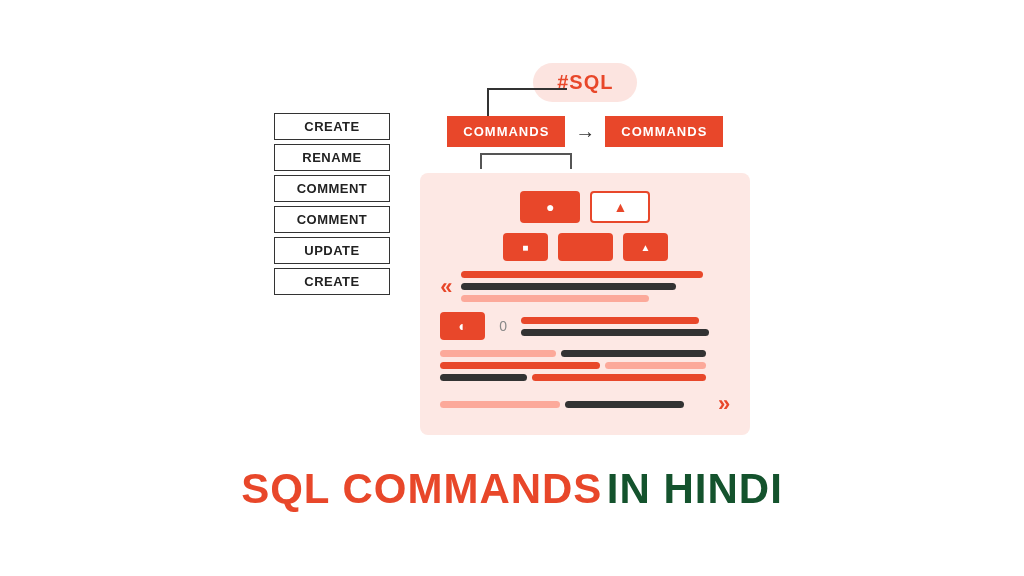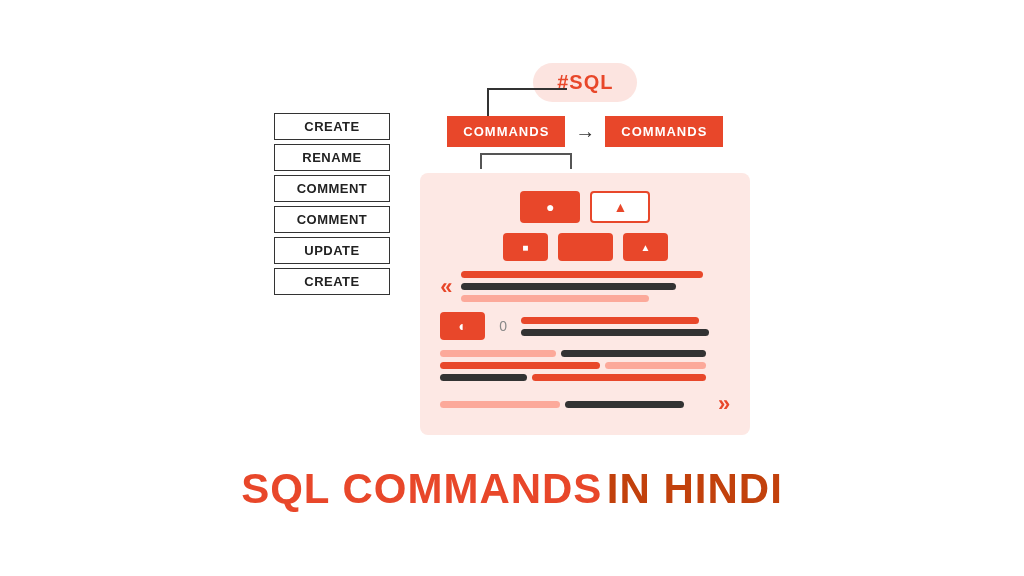--- a/index.html
+++ b/index.html
@@ -131,21 +131,21 @@
       text-align: center;
       margin-top: 10px;
     }
     .bottom-title .sql-part {
       color: #e8472a;
       font-size: 42px;
       font-weight: 900;
       letter-spacing: 1px;
     }
     .bottom-title .hindi-part {
-      color: #c2410c;
+      color: #14532d;
       font-size: 42px;
       font-weight: 900;
       letter-spacing: 1px;
     }
     .website-box {
       border: 1.5px solid #888;
       border-radius: 4px;
       padding: 6px 20px;
       font-size: 13px;
       color: #555;

